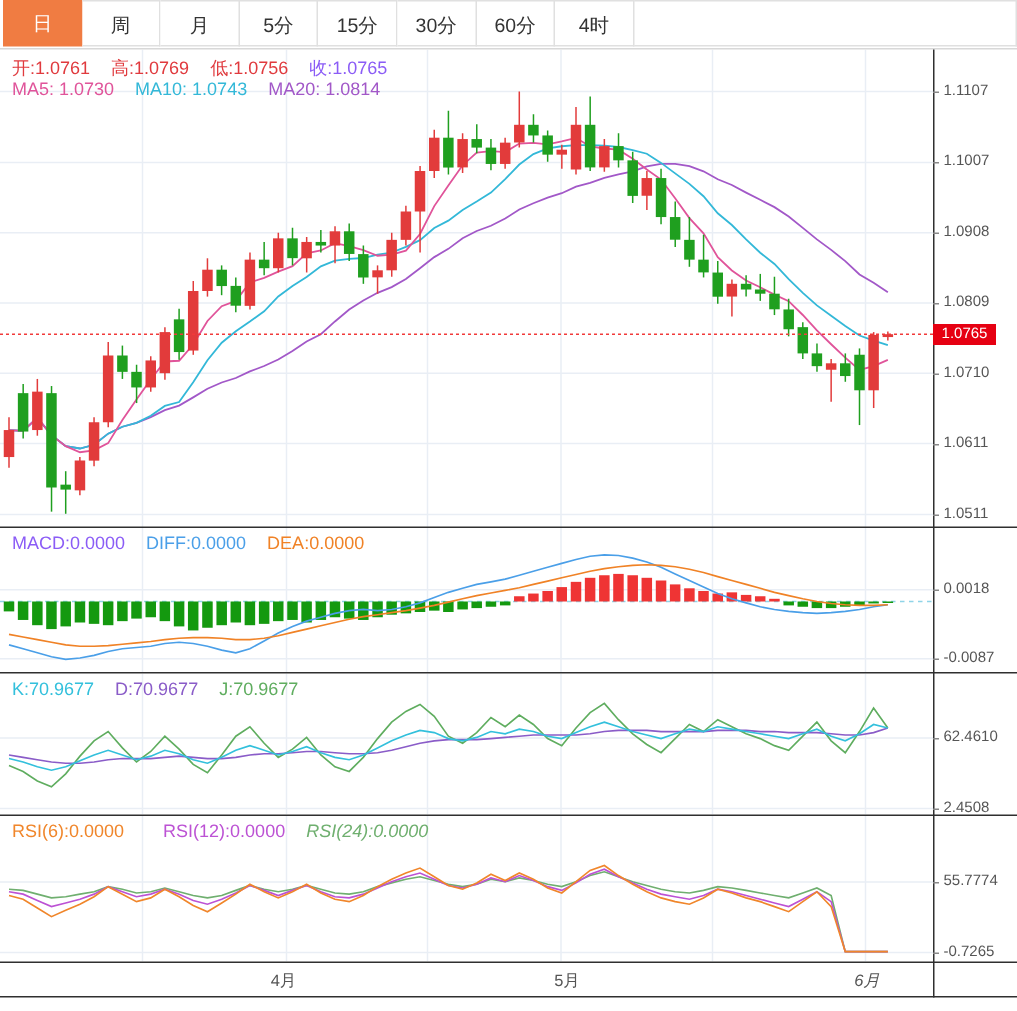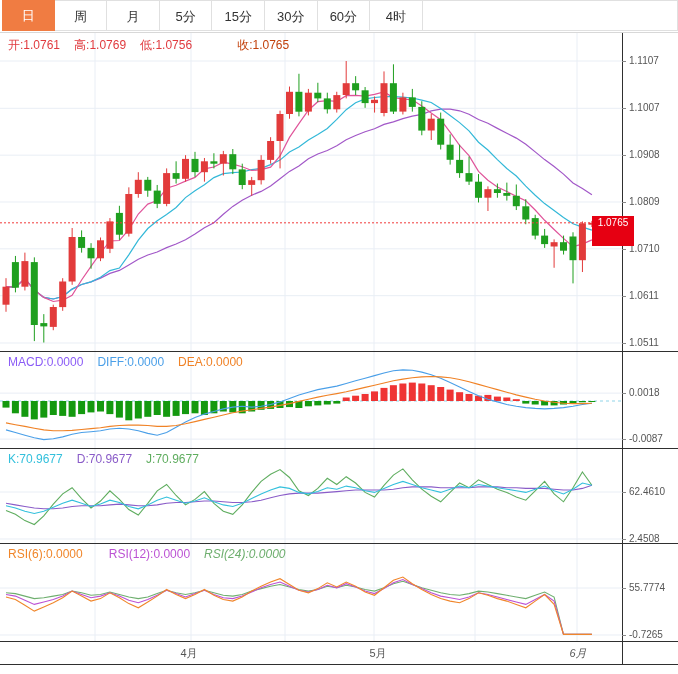--- a/index.html
+++ b/index.html
@@ -21,21 +21,21 @@
   
   .leg{position:absolute;left:8px;display:flex;gap:14px;font-size:12px;white-space:nowrap;pointer-events:none;}
   #leg-ohlc{top:37px;}
   #leg-ma{top:52px;}
   #leg-macd{top:355px;}
   #leg-kdj{top:452px;}
   #leg-rsi{top:547px;}
   
   .axlab{position:absolute;left:629px;font-size:10px;color:#555;white-space:nowrap;}
   .tick{position:absolute;left:622px;width:4px;height:1px;background:#888;}
-  .badge{position:absolute;left:592px;width:42px;height:30px;font-size:10px;line-height:14px;
+  .badge{position:absolute;left:622px;width:42px;height:14px;font-size:10px;line-height:14px;
          text-align:center;color:#fff;}
   .mon{position:absolute;top:646px;font-size:11px;color:#555;transform:translateX(-50%);white-space:nowrap;}
 </style>
 </head>
 <body>
 
 <div class="app">
 
   <div class="tabbar">
     <div class="tab first active" id="tab-0" style="background: rgb(240, 124, 66);">日</div>
@@ -294,21 +294,26 @@
       <line x1="0" y1="90.99429363" x2="622" y2="90.99429363" stroke="#e9eef5"></line>
       <polyline points="6.0,48.8 15.4,49.6 24.9,52.1 34.3,54.6 43.8,53.8 53.3,52.1 62.7,50.5 72.1,47.1 81.6,48.8 91.0,51.3 100.5,50.5 109.9,48.0 119.4,50.5 128.8,53.0 138.3,54.6 147.8,53.0 157.2,49.6 166.6,46.3 176.1,48.8 185.5,50.5 195.0,48.8 204.4,46.3 213.9,48.8 223.3,51.3 232.8,52.1 242.2,50.5 251.7,47.1 261.1,44.6 270.6,42.2 280.0,40.5 289.5,43.0 298.9,45.5 308.4,47.1 317.8,45.5 327.3,42.2 336.8,43.8 346.2,41.3 355.6,43.0 365.1,45.5 374.5,47.1 384.0,43.8 393.4,39.7 402.9,37.2 412.3,40.5 421.8,43.8 431.2,46.3 440.7,48.8 450.1,50.5 459.6,51.3 469.0,49.6 478.5,47.1 487.9,48.0 497.4,49.6 506.8,51.3 516.3,53.0 525.8,54.6 535.2,51.3 544.6,48.0 554.1,53.0 563.5,90.4 573.0,90.4 582.4,90.4 591.9,90.4" fill="none" stroke="#6faf6f" stroke-width="1.1"></polyline>
       <polyline points="6.0,50.5 15.4,52.1 24.9,56.3 34.3,60.4 43.8,58.0 53.3,55.5 62.7,52.1 72.1,47.1 81.6,50.5 91.0,53.8 100.5,52.1 109.9,48.8 119.4,52.1 128.8,56.3 138.3,58.8 147.8,55.5 157.2,51.3 166.6,46.3 176.1,49.6 185.5,53.0 195.0,49.6 204.4,46.3 213.9,50.5 223.3,53.8 232.8,54.6 242.2,52.1 251.7,48.0 261.1,43.8 270.6,40.5 280.0,38.0 289.5,42.2 298.9,46.3 308.4,48.0 317.8,45.5 327.3,41.3 336.8,43.8 346.2,39.7 355.6,43.0 365.1,47.1 374.5,49.6 384.0,44.6 393.4,38.8 402.9,35.5 412.3,40.5 421.8,44.6 431.2,48.8 440.7,52.1 450.1,53.8 459.6,55.5 469.0,53.0 478.5,48.8 487.9,50.5 497.4,53.0 506.8,55.5 516.3,58.0 525.8,60.4 535.2,55.5 544.6,50.5 554.1,57.1 563.5,90.4 573.0,90.4 582.4,90.4 591.9,90.4" fill="none" stroke="#bc52d4" stroke-width="1.1"></polyline>
       <polyline points="6.0,53.0 15.4,55.5 24.9,61.3 34.3,67.1 43.8,62.9 53.3,58.8 62.7,53.8 72.1,47.1 81.6,52.1 91.0,57.1 100.5,54.6 109.9,48.8 119.4,53.8 128.8,59.6 138.3,63.8 147.8,58.0 157.2,52.1 166.6,45.5 176.1,50.5 185.5,54.6 195.0,50.5 204.4,45.5 213.9,51.3 223.3,55.5 232.8,57.1 242.2,53.0 251.7,47.1 261.1,42.2 270.6,38.0 280.0,34.7 289.5,40.5 298.9,46.3 308.4,48.8 317.8,44.6 327.3,38.8 336.8,43.0 346.2,38.0 355.6,42.2 365.1,48.0 374.5,51.3 384.0,43.8 393.4,36.3 402.9,33.0 412.3,39.7 421.8,45.5 431.2,50.5 440.7,54.6 450.1,57.1 459.6,58.8 469.0,54.6 478.5,48.8 487.9,51.3 497.4,54.6 506.8,57.1 516.3,60.4 525.8,63.8 535.2,57.1 544.6,50.5 554.1,60.4 563.5,90.4 573.0,90.4 582.4,90.4 591.9,90.4" fill="none" stroke="#f0862b" stroke-width="1.1"></polyline>
     </svg>
 
   <div class="leg" id="leg-ohlc">
     <span style="color: rgb(224, 58, 62); text-align: center;">开:1.0761</span>
     <span style="color: rgb(224, 58, 62);">高:1.0769</span>
     <span style="color: rgb(224, 58, 62);">低:1.0756</span>
-    <span style="color: #c2410c; margin-left: 31px;">收:1.0765</span>
+    <span style="color: #8b5cf6;">收:1.0765</span>
+  </div>
+  <div class="leg" id="leg-ma">
+    <span style="color: rgb(224, 84, 154);">MA5: 1.0730</span>
+    <span style="color: rgb(51, 184, 216);">MA10: 1.0743</span>
+    <span style="color: rgb(162, 88, 200);">MA20: 1.0814</span>
   </div>
   <div class="leg" id="leg-macd">
     <span style="color: #8b5cf6;">MACD:0.0000</span>
     <span style="color: rgb(74, 159, 232);">DIFF:0.0000</span>
     <span style="color: rgb(240, 130, 38);">DEA:0.0000</span>
   </div>
   <div class="leg" id="leg-kdj">
     <span style="color: rgb(51, 192, 220);">K:70.9677</span>
     <span style="color: rgb(138, 92, 200);">D:70.9677</span>
     <span style="color: rgb(95, 173, 95);">J:70.9677</span>

